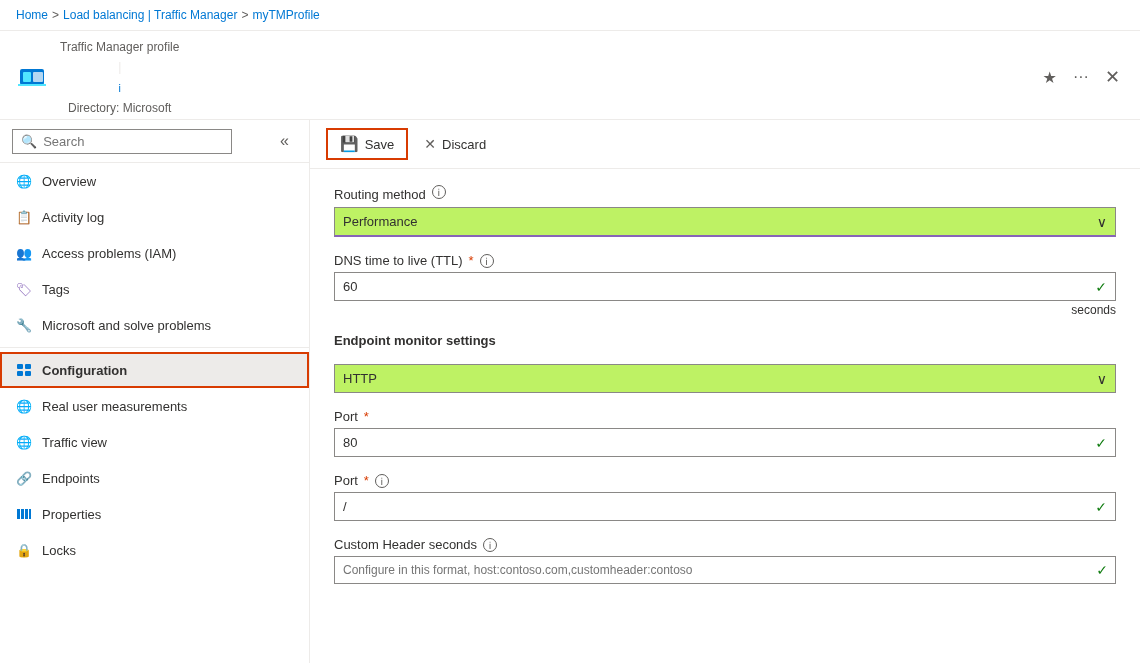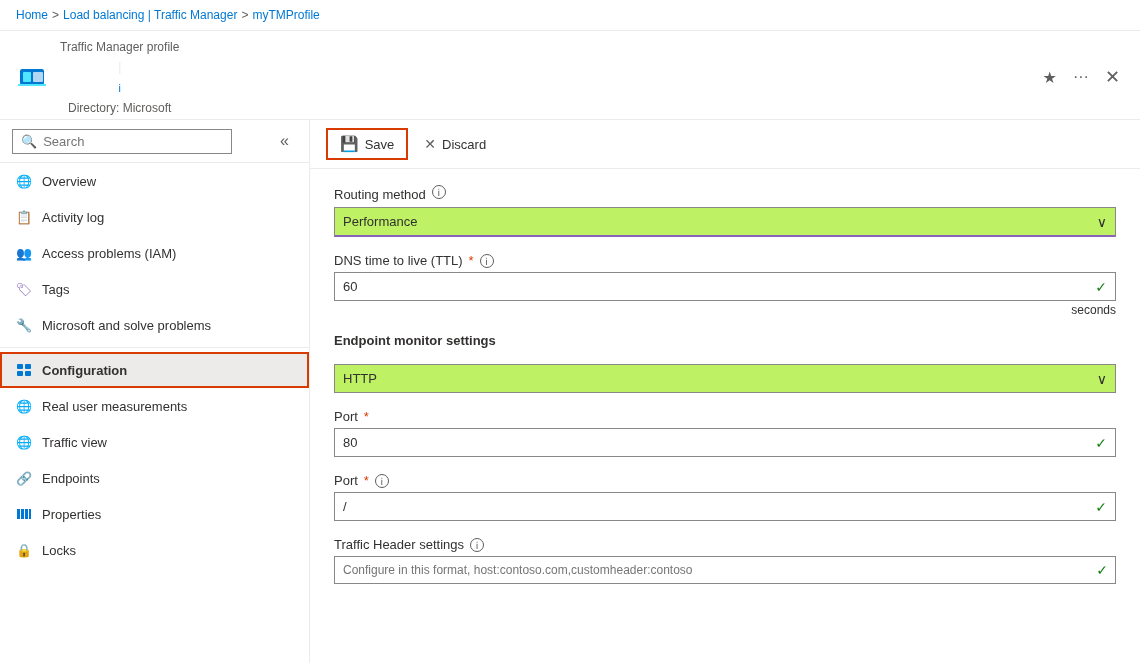--- a/index.html
+++ b/index.html
@@ -341,21 +341,21 @@
           <span style="width:14px;height:14px;border-radius:50%;border:1px solid #605e5c;display:inline-flex;align-items:center;justify-content:center;font-size:10px;color:#605e5c;">ℹ</span>
         </div>
         <div class="input-wrap">
           <input type="text" value="/" style="">
           <span class="valid-icon">✓</span>
         </div>
       </div>
 
       <div class="form-field">
         <div class="field-label">
-          <span>Traffic Header settings</span>
+          <span>Custom Header seconds</span>
           <span style="width:14px;height:14px;border-radius:50%;border:1px solid #605e5c;display:inline-flex;align-items:center;justify-content:center;font-size:10px;color:#605e5c;">ℹ</span>
         </div>
         <div class="placeholder-row">
           <input type="text" class="placeholder-input" style="width: 100%; border: 1px solid rgb(138, 136, 134); padding: 6px 32px 6px 8px; font-size: 12px; color: rgb(161, 159, 157);" placeholder="Configure in this format, host:contoso.com,customheader:contoso">
           <span class="valid-icon-abs" style="position:absolute;right:8px;top:50%;transform:translateY(-50%);color:#107c10;font-size:14px;">✓</span>
         </div>
       </div>
 
     </div>
   </div>

